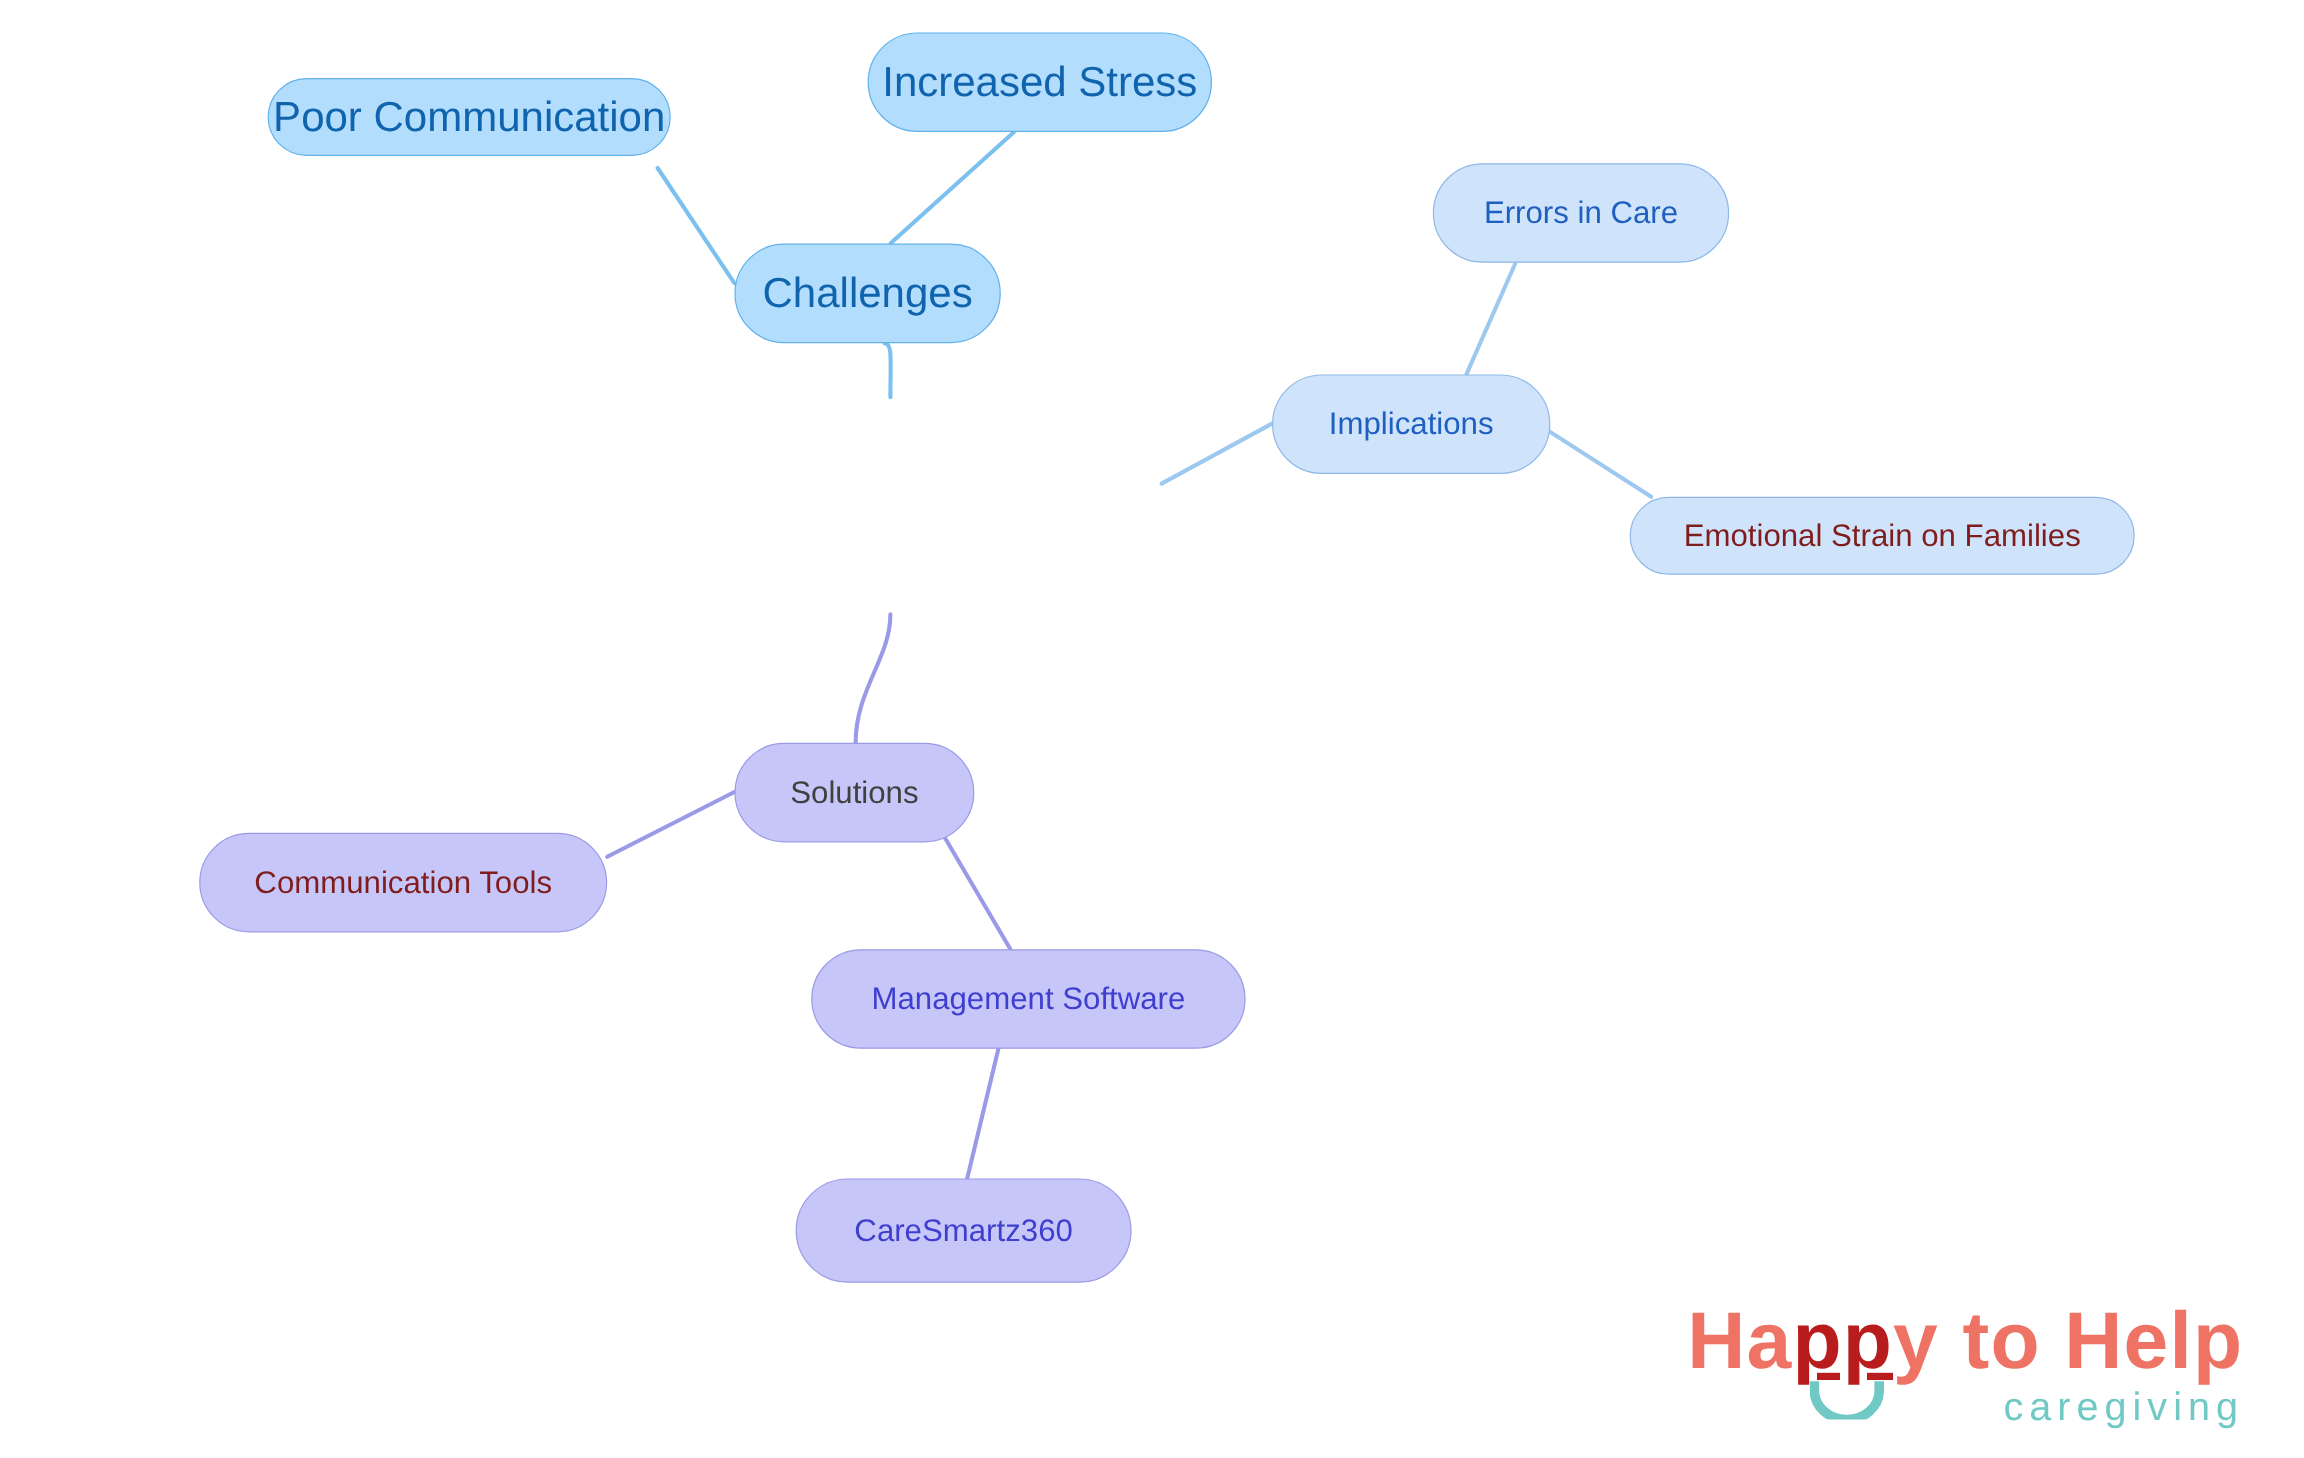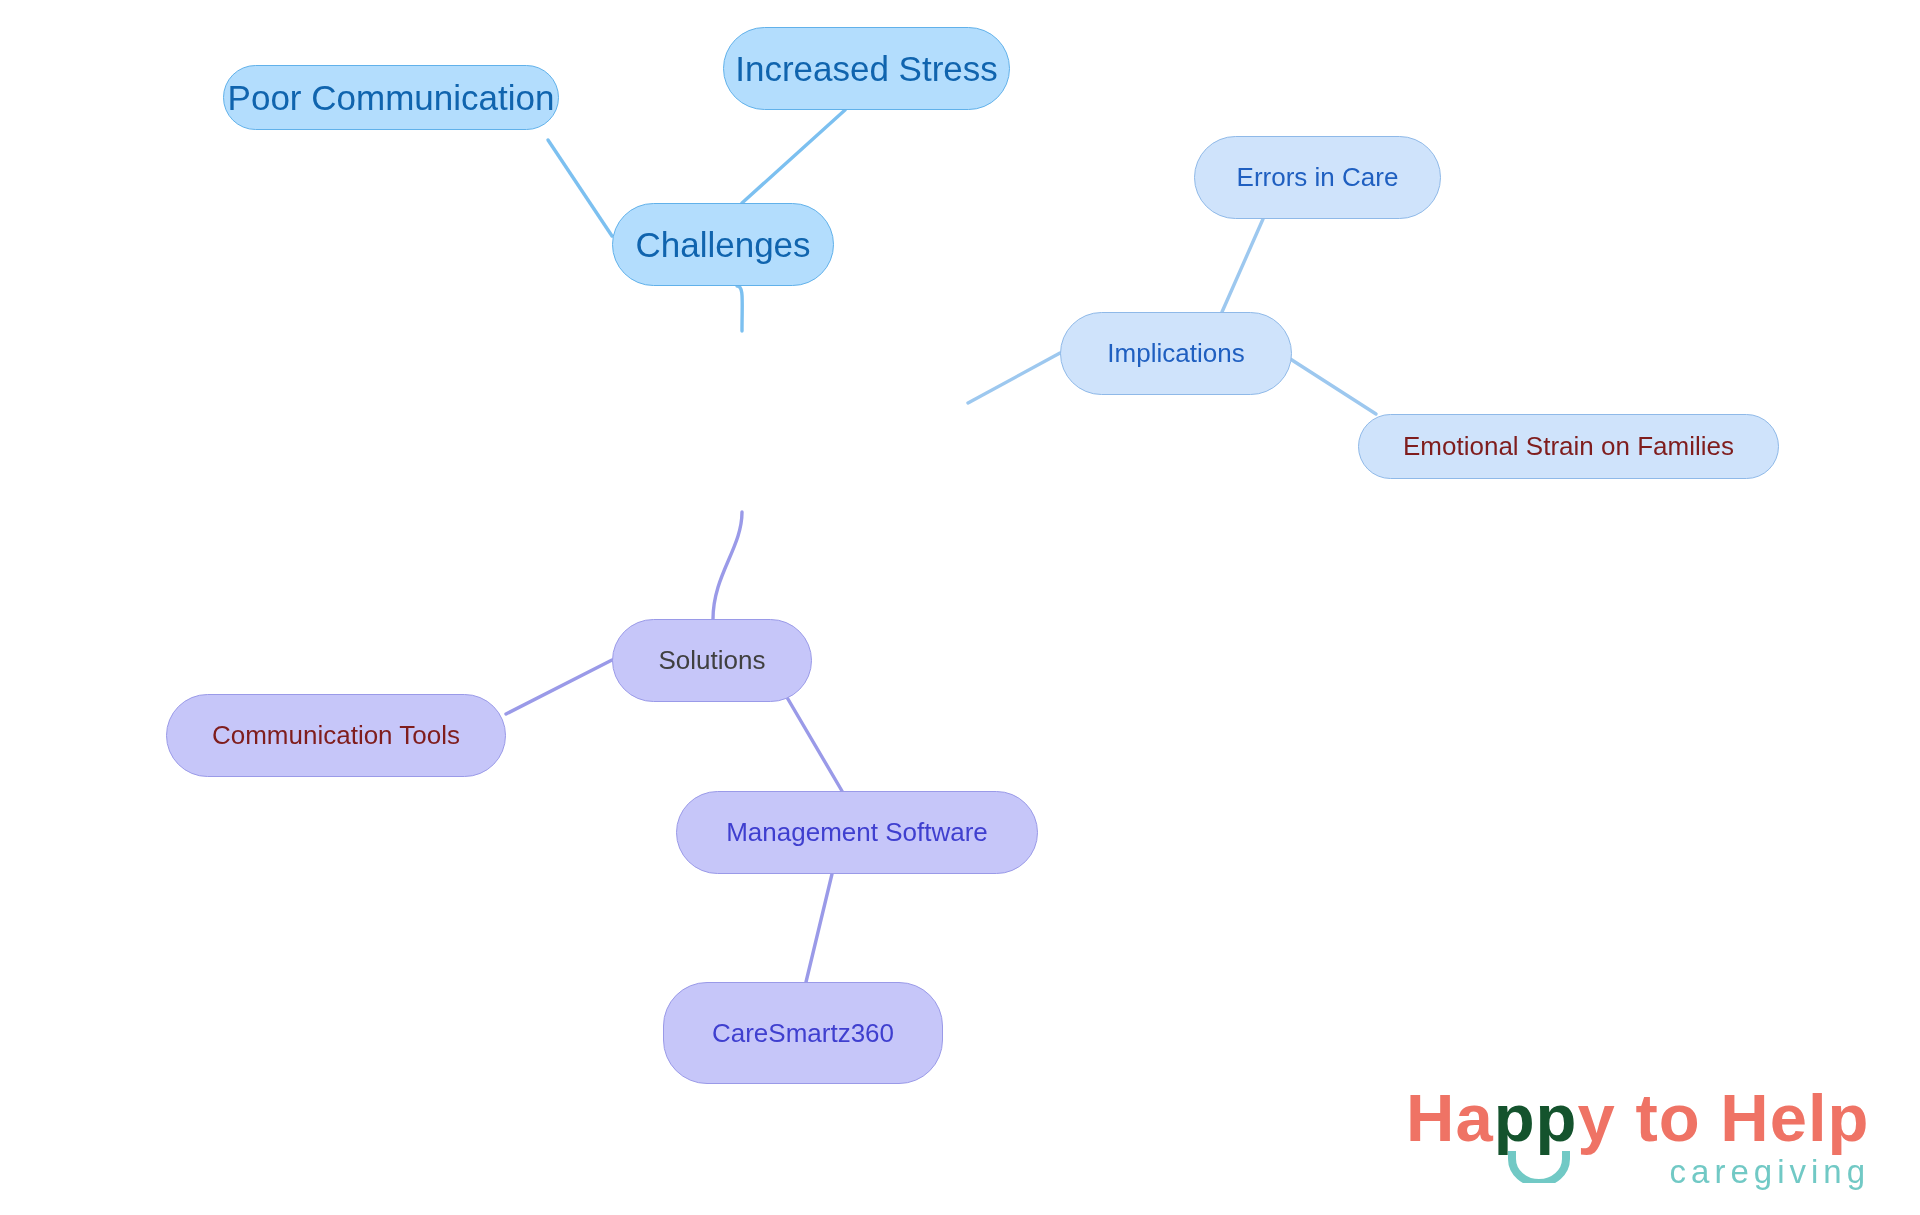--- a/index.html
+++ b/index.html
@@ -87,21 +87,22 @@
     position: absolute;
     left: 0;
     top: 0;
     font-size: 67px;
     font-weight: bold;
     letter-spacing: 1px;
     white-space: nowrap;
     color: #ef7365;
   }
   .logo-pp {
-    color: #14532d;
+    color: #b91c1c;
+    text-decoration: underline;
   }
   .logo-smile {
     position: absolute;
     left: 102px;
     top: 70px;
     width: 62px;
     height: 34px;
   }
   .logo-tagline {
     position: absolute;
@@ -137,21 +138,21 @@
   <div id="nodes-group">
       <div class="node node-blue" style="left: 612px; top: 203px; width: 222px; height: 83px; background: rgb(179, 221, 253); border-color: rgb(97, 177, 234); color: rgb(16, 100, 174);">Challenges</div>
       <div class="node node-blue" style="left: 223px; top: 65px; width: 336px; height: 65px; background: rgb(179, 221, 253); border-color: rgb(97, 177, 234); color: rgb(16, 100, 174);">Poor Communication</div>
       <div class="node node-blue" style="left: 723px; top: 27px; width: 287px; height: 83px; background: rgb(179, 221, 253); border-color: rgb(97, 177, 234); color: rgb(16, 100, 174);">Increased Stress</div>
       <div class="node node-blue-soft" style="left: 1060px; top: 312px; width: 232px; height: 83px; background: rgb(207, 227, 251); border-color: rgb(143, 185, 232); color: rgb(31, 95, 192);">Implications</div>
       <div class="node node-blue-soft" style="left: 1194px; top: 136px; width: 247px; height: 83px; background: rgb(207, 227, 251); border-color: rgb(143, 185, 232); color: rgb(31, 95, 192);">Errors in Care</div>
       <div class="node node-blue-soft" style="left: 1358px; top: 414px; width: 421px; height: 65px; background: rgb(207, 227, 251); border-color: rgb(143, 185, 232); color: #7f1d1d;">Emotional Strain on Families</div>
       <div class="node node-purple" style="left: 612px; top: 619px; width: 200px; height: 83px; background: rgb(198, 198, 249); border-color: rgb(154, 154, 232); color: #404040;">Solutions</div>
       <div class="node node-purple" style="left: 166px; top: 694px; width: 340px; height: 83px; background: rgb(198, 198, 249); border-color: rgb(154, 154, 232); color: #7f1d1d;">Communication Tools</div>
       <div class="node node-purple" style="left: 676px; top: 791px; width: 362px; height: 83px; background: rgb(198, 198, 249); border-color: rgb(154, 154, 232); color: rgb(63, 63, 207);">Management Software</div>
-      <div class="node node-purple" style="left: 663px; top: 982px; width: 280px; height: 102px; background: rgb(198, 198, 249); border-color: rgb(154, 154, 232); color: rgb(63, 63, 207);">CareSmartz360</div>
+      <div class="node node-purple" style="left: 663px; top: 982px; width: 280px; height: 87px; background: rgb(198, 198, 249); border-color: rgb(154, 154, 232); color: rgb(63, 63, 207);">CareSmartz360</div>
     </div>
 
 </div>
 
 <div id="brand-logo">
   <div class="logo-wordmark">
     <span>Ha</span><span class="logo-pp">pp</span><span>y to Help</span>
   </div>
   <svg class="logo-smile" viewBox="0 0 62 34" xmlns="http://www.w3.org/2000/svg">
     <path d="M 4 2 L 4 10 A 27 24 0 0 0 58 10 L 58 2" fill="none" stroke="#71c9c5" stroke-width="8" stroke-linecap="butt"></path>

